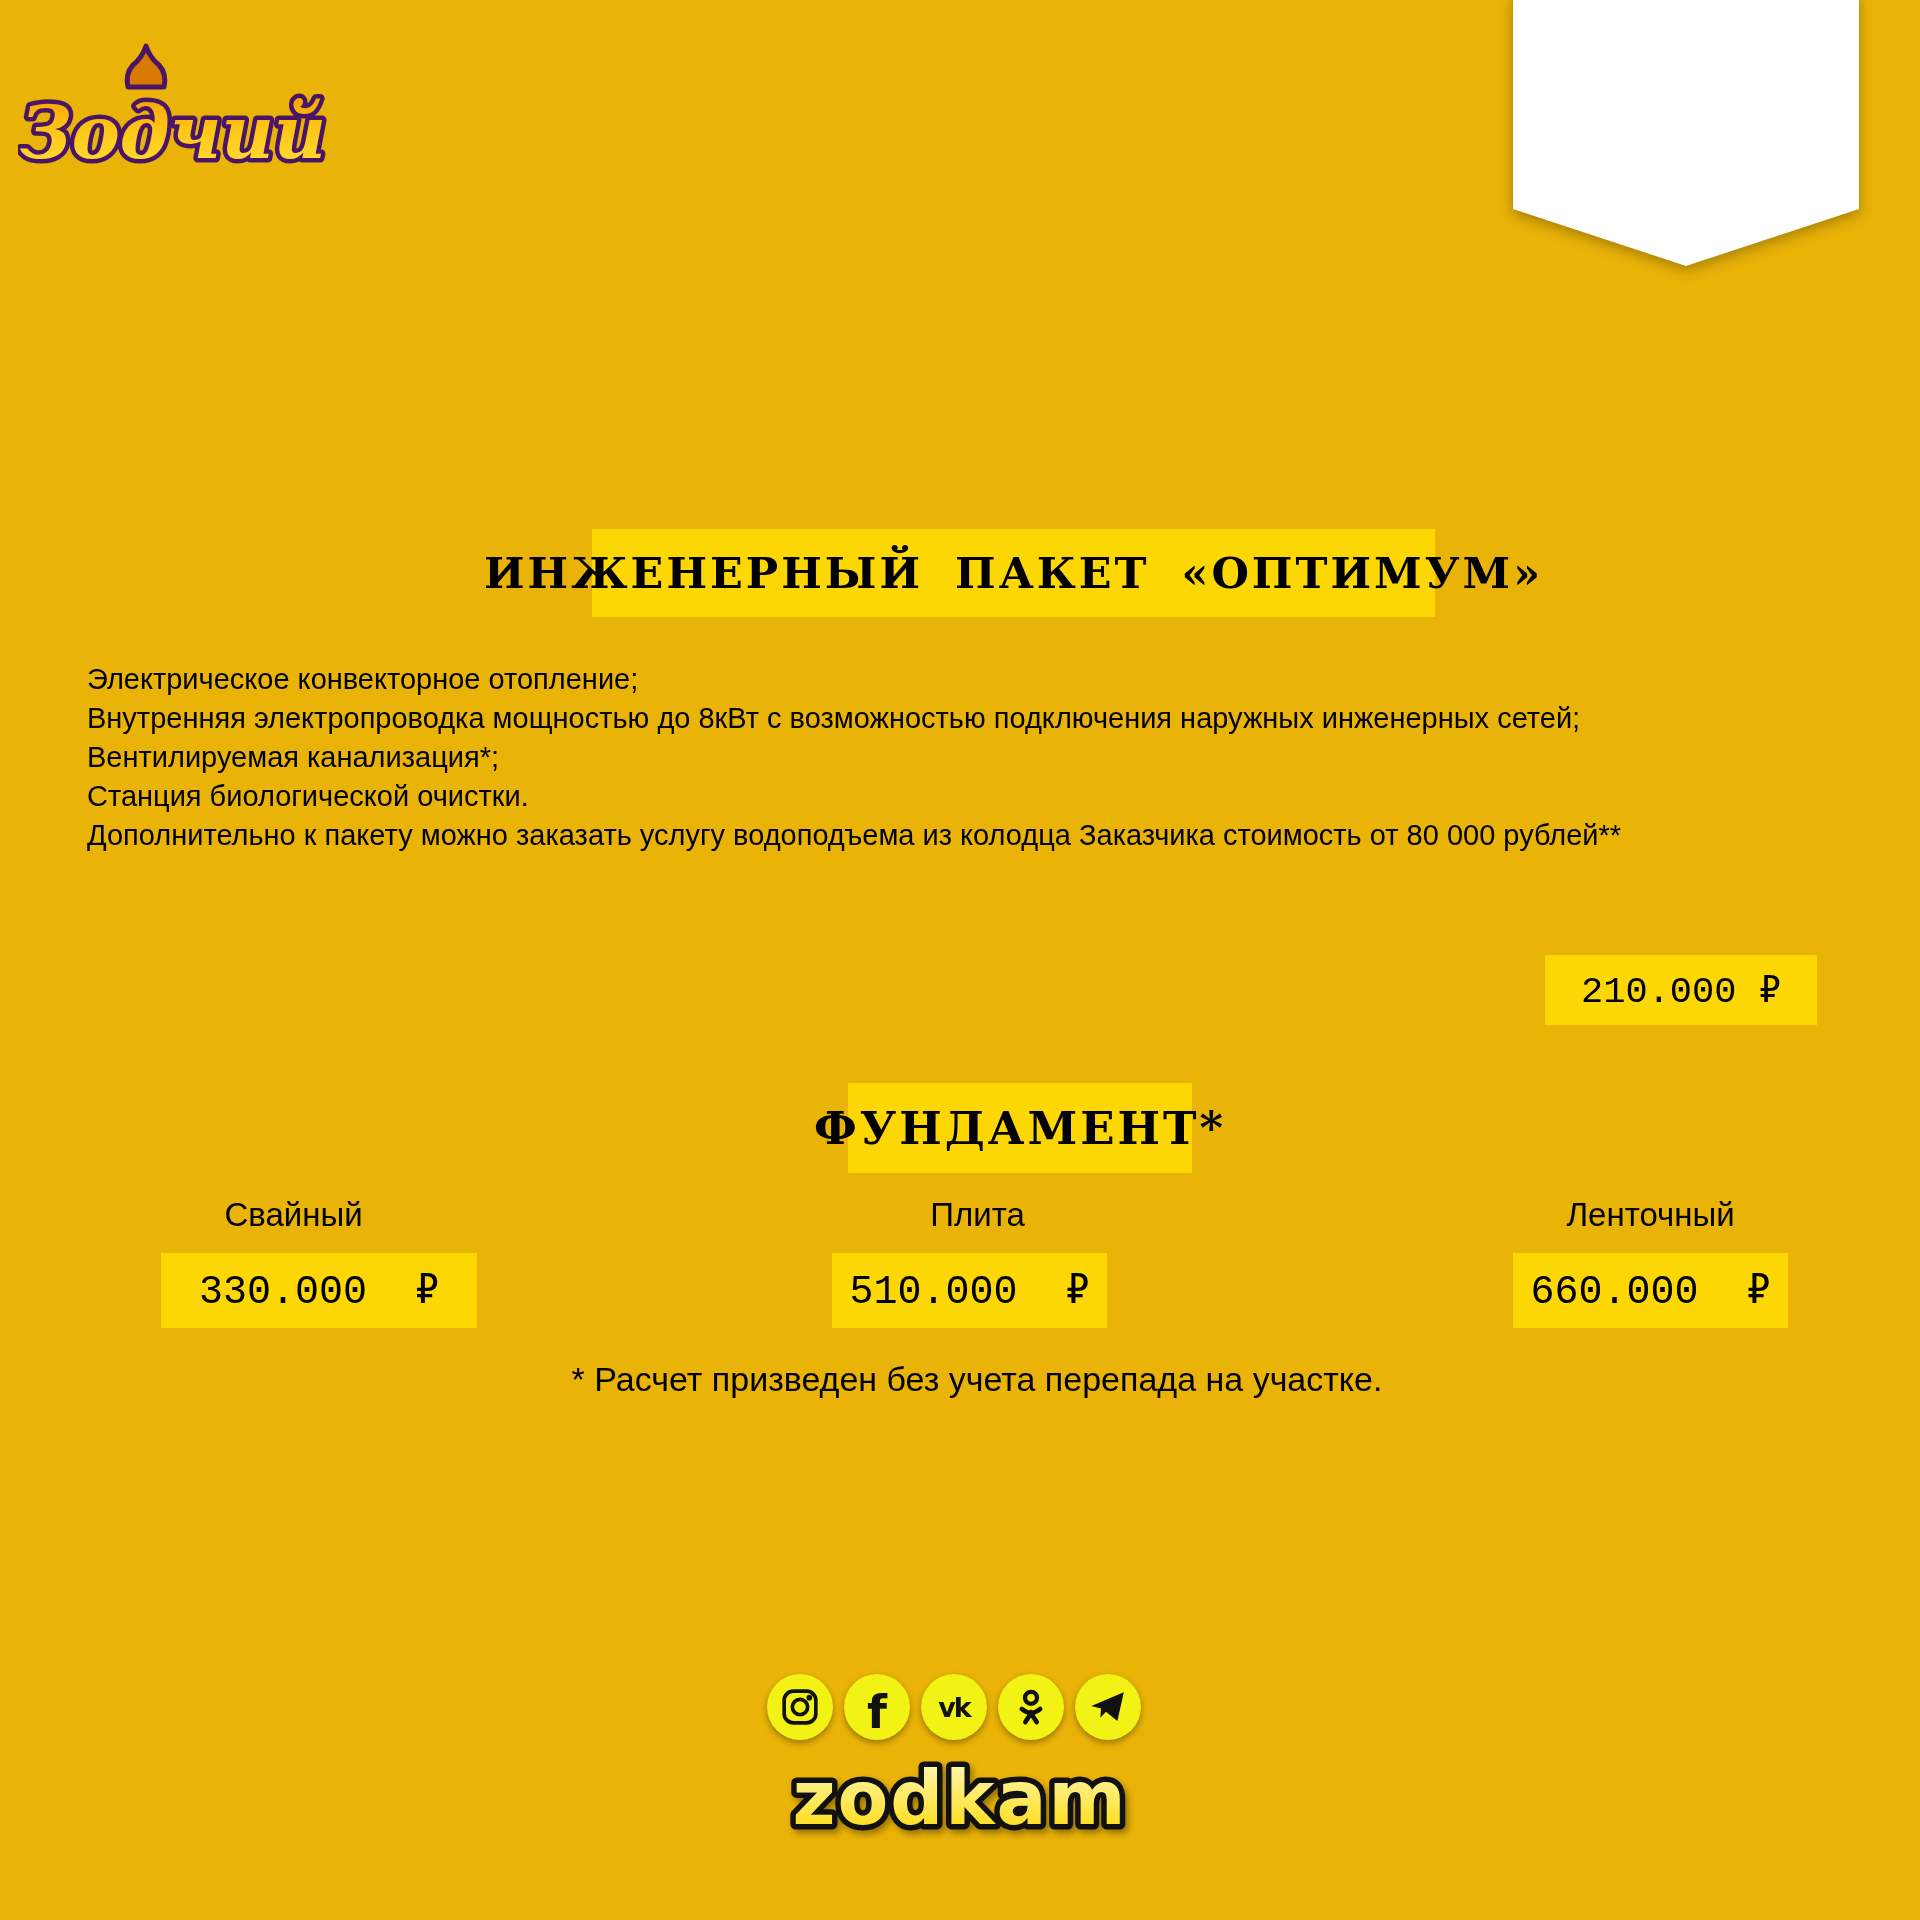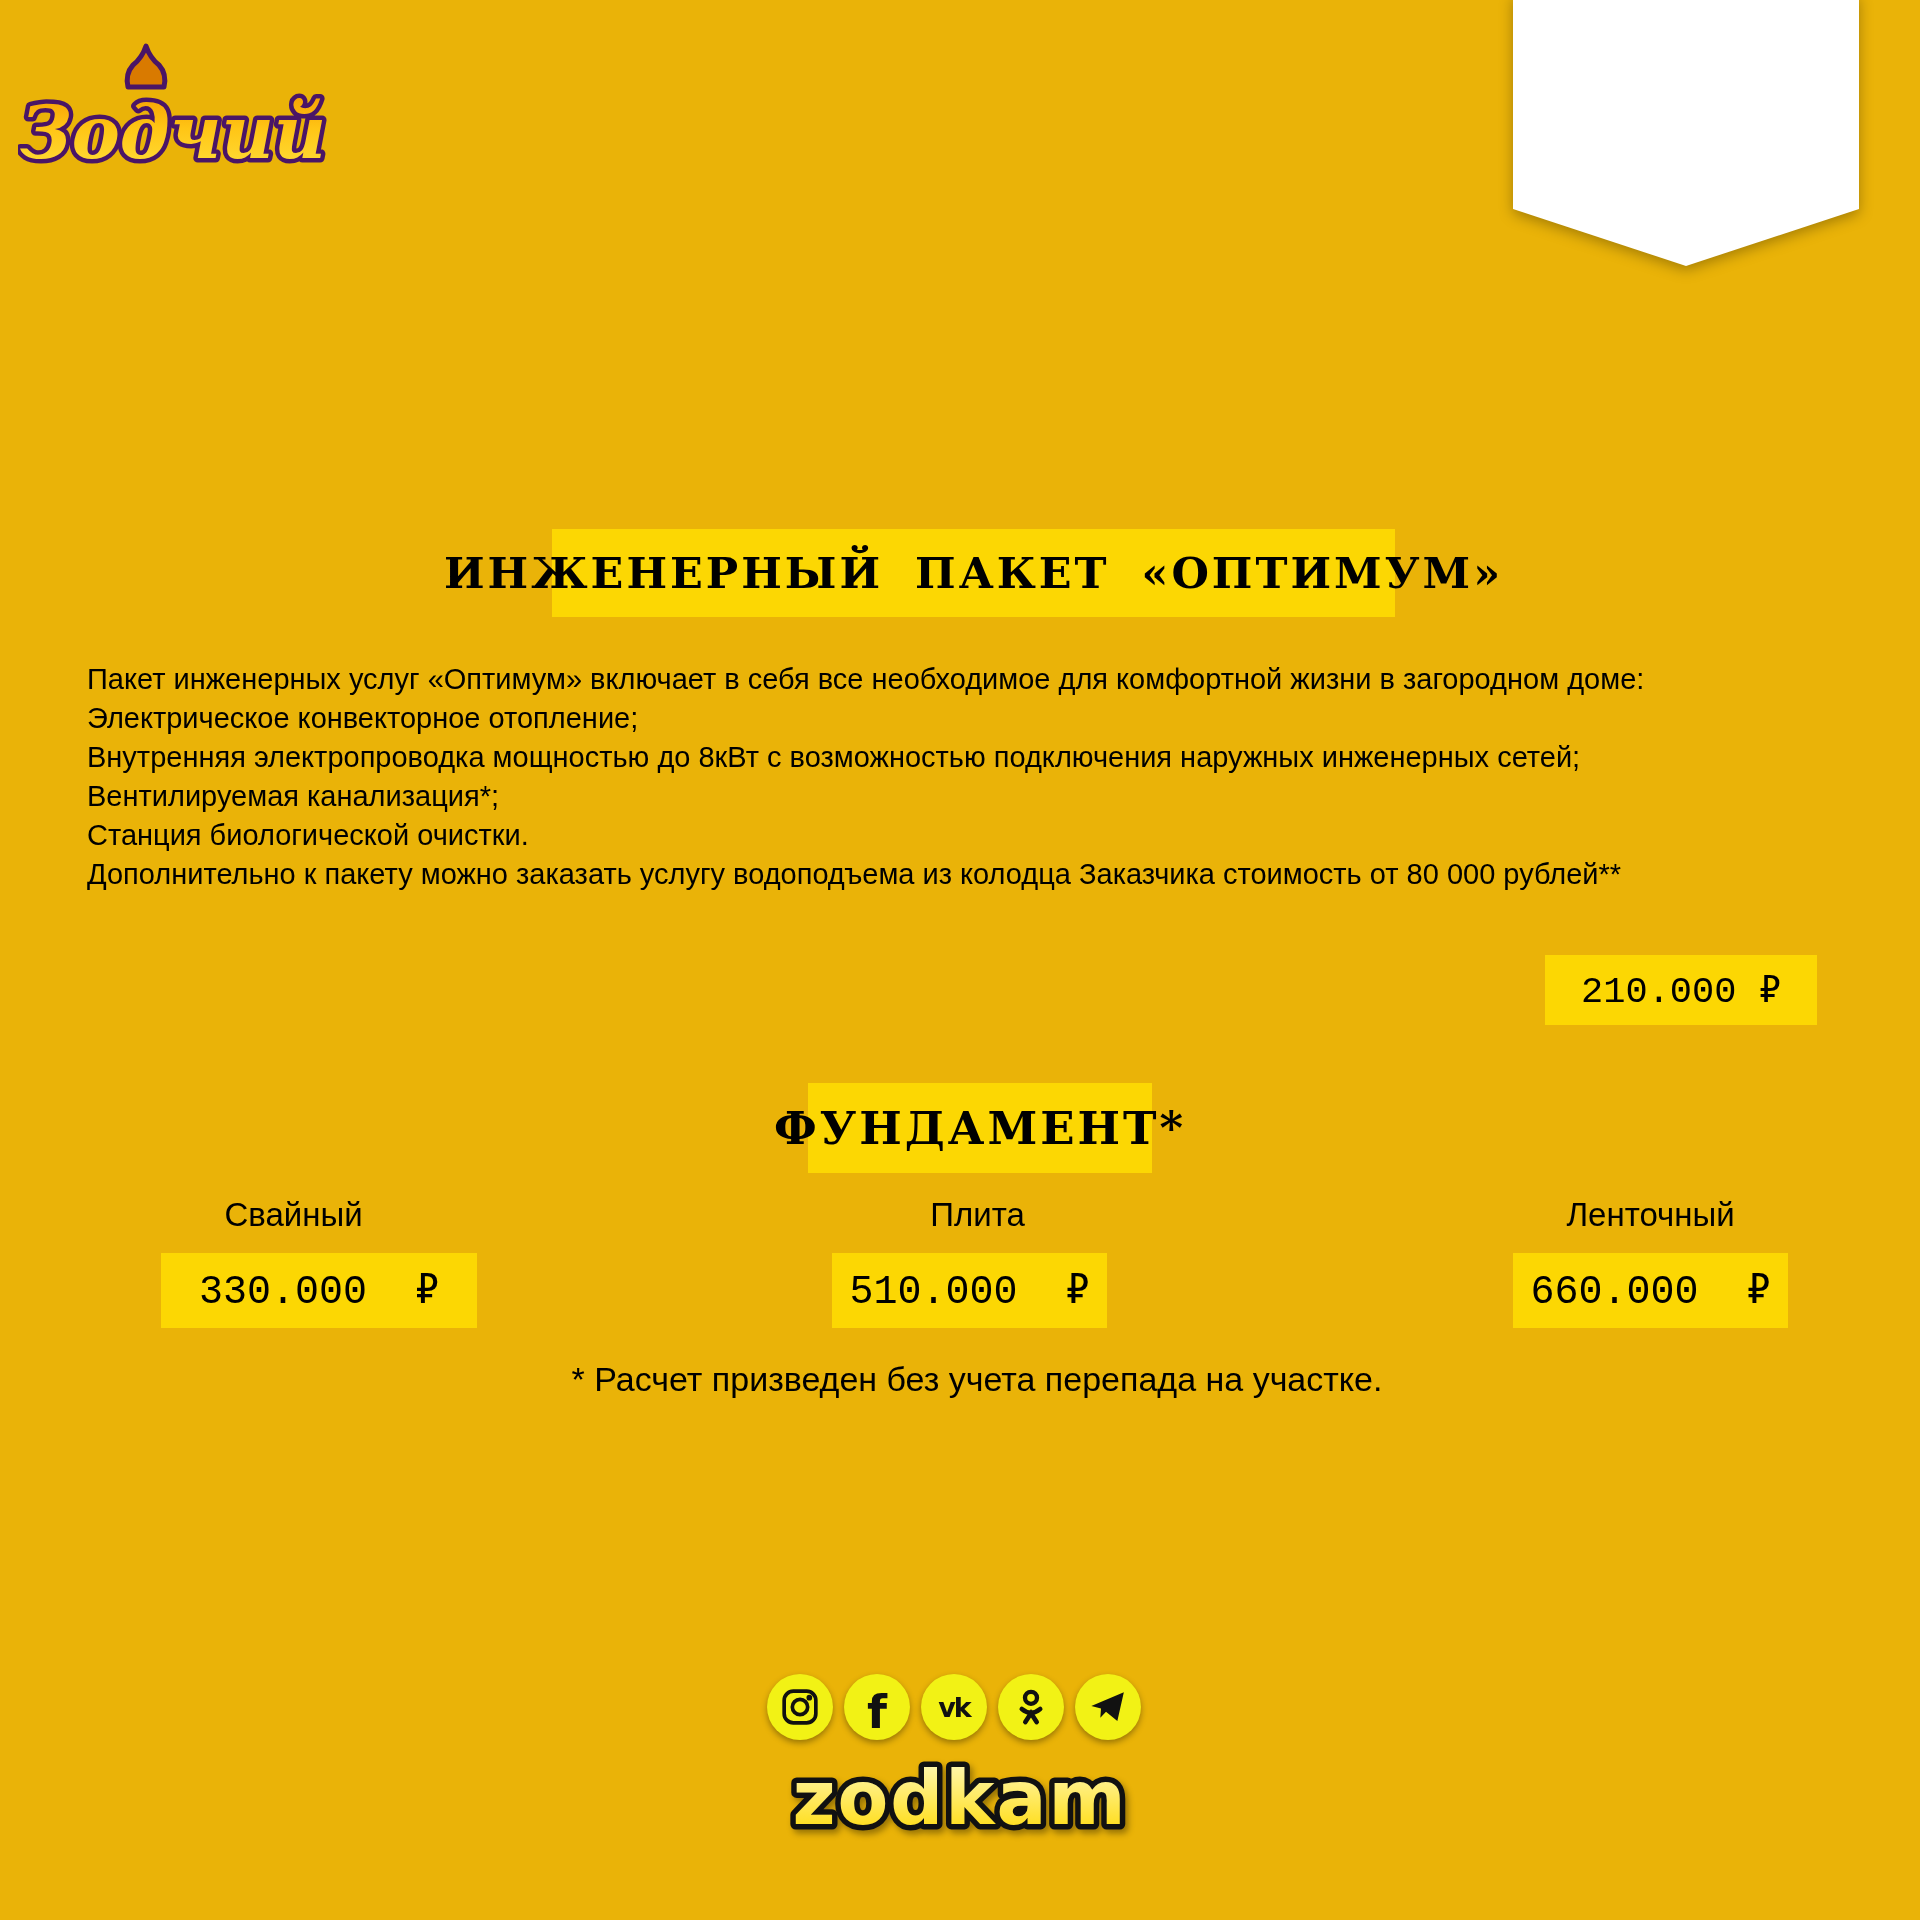--- a/index.html
+++ b/index.html
@@ -26,20 +26,21 @@
   .logo-svg { position:absolute; left:18px; top:40px; width:310px; height:160px; }
 
   
   .banner {
     position:absolute;
     background:#FCD703;
     display:flex; align-items:center; justify-content:center;
     font-family:"DejaVu Serif", serif;
     font-weight:bold;
     white-space:nowrap;
+    margin-left:40px;
   }
   .title-banner {
     left:552px; top:529px; width:843px; height:88px;
     font-size:43px; letter-spacing:3px; word-spacing:14px;
   }
   .foundation-banner {
     left:808px; top:1083px; width:344px; height:90px;
     font-size:45px; letter-spacing:3px;
   }
 
@@ -123,21 +124,20 @@
     </defs>
     <path d="M128 6 q4 12 13 19 q8 9 5 22 l-36 0 q-3 -13 5 -22 q9 -7 13 -19 z" fill="#D97A00" stroke="#4A1566" stroke-width="5" stroke-linejoin="round"></path>
     <text x="155" y="118" text-anchor="middle" font-family="DejaVu Serif, serif" font-style="italic" font-weight="bold" font-size="72" fill="url(#goldLogo)" stroke="#4A1566" stroke-width="9" paint-order="stroke" stroke-linejoin="round">Зодчий</text>
   </svg>
 
   <div class="banner title-banner">
     <span>ИНЖЕНЕРНЫЙ ПАКЕТ «ОПТИМУМ»</span>
   </div>
 
   <div class="description">
-    <div class="line">Пакет инженерных услуг «Оптимум» включает в себя все необходимое для комфортной жизни в загородном доме:</div>
     <div class="line">Электрическое конвекторное отопление;</div>
     <div class="line">Внутренняя электропроводка мощностью до 8кВт с возможностью подключения наружных инженерных сетей;</div>
     <div class="line">Вентилируемая канализация*;</div>
     <div class="line">Станция биологической очистки.</div>
     <div class="line">Дополнительно к пакету можно заказать услугу водоподъема из колодца Заказчика стоимость от 80 000 рублей**</div>
   </div>
 
   <div class="price-box package-price">
     <span>210.000 ₽</span>
   </div>

